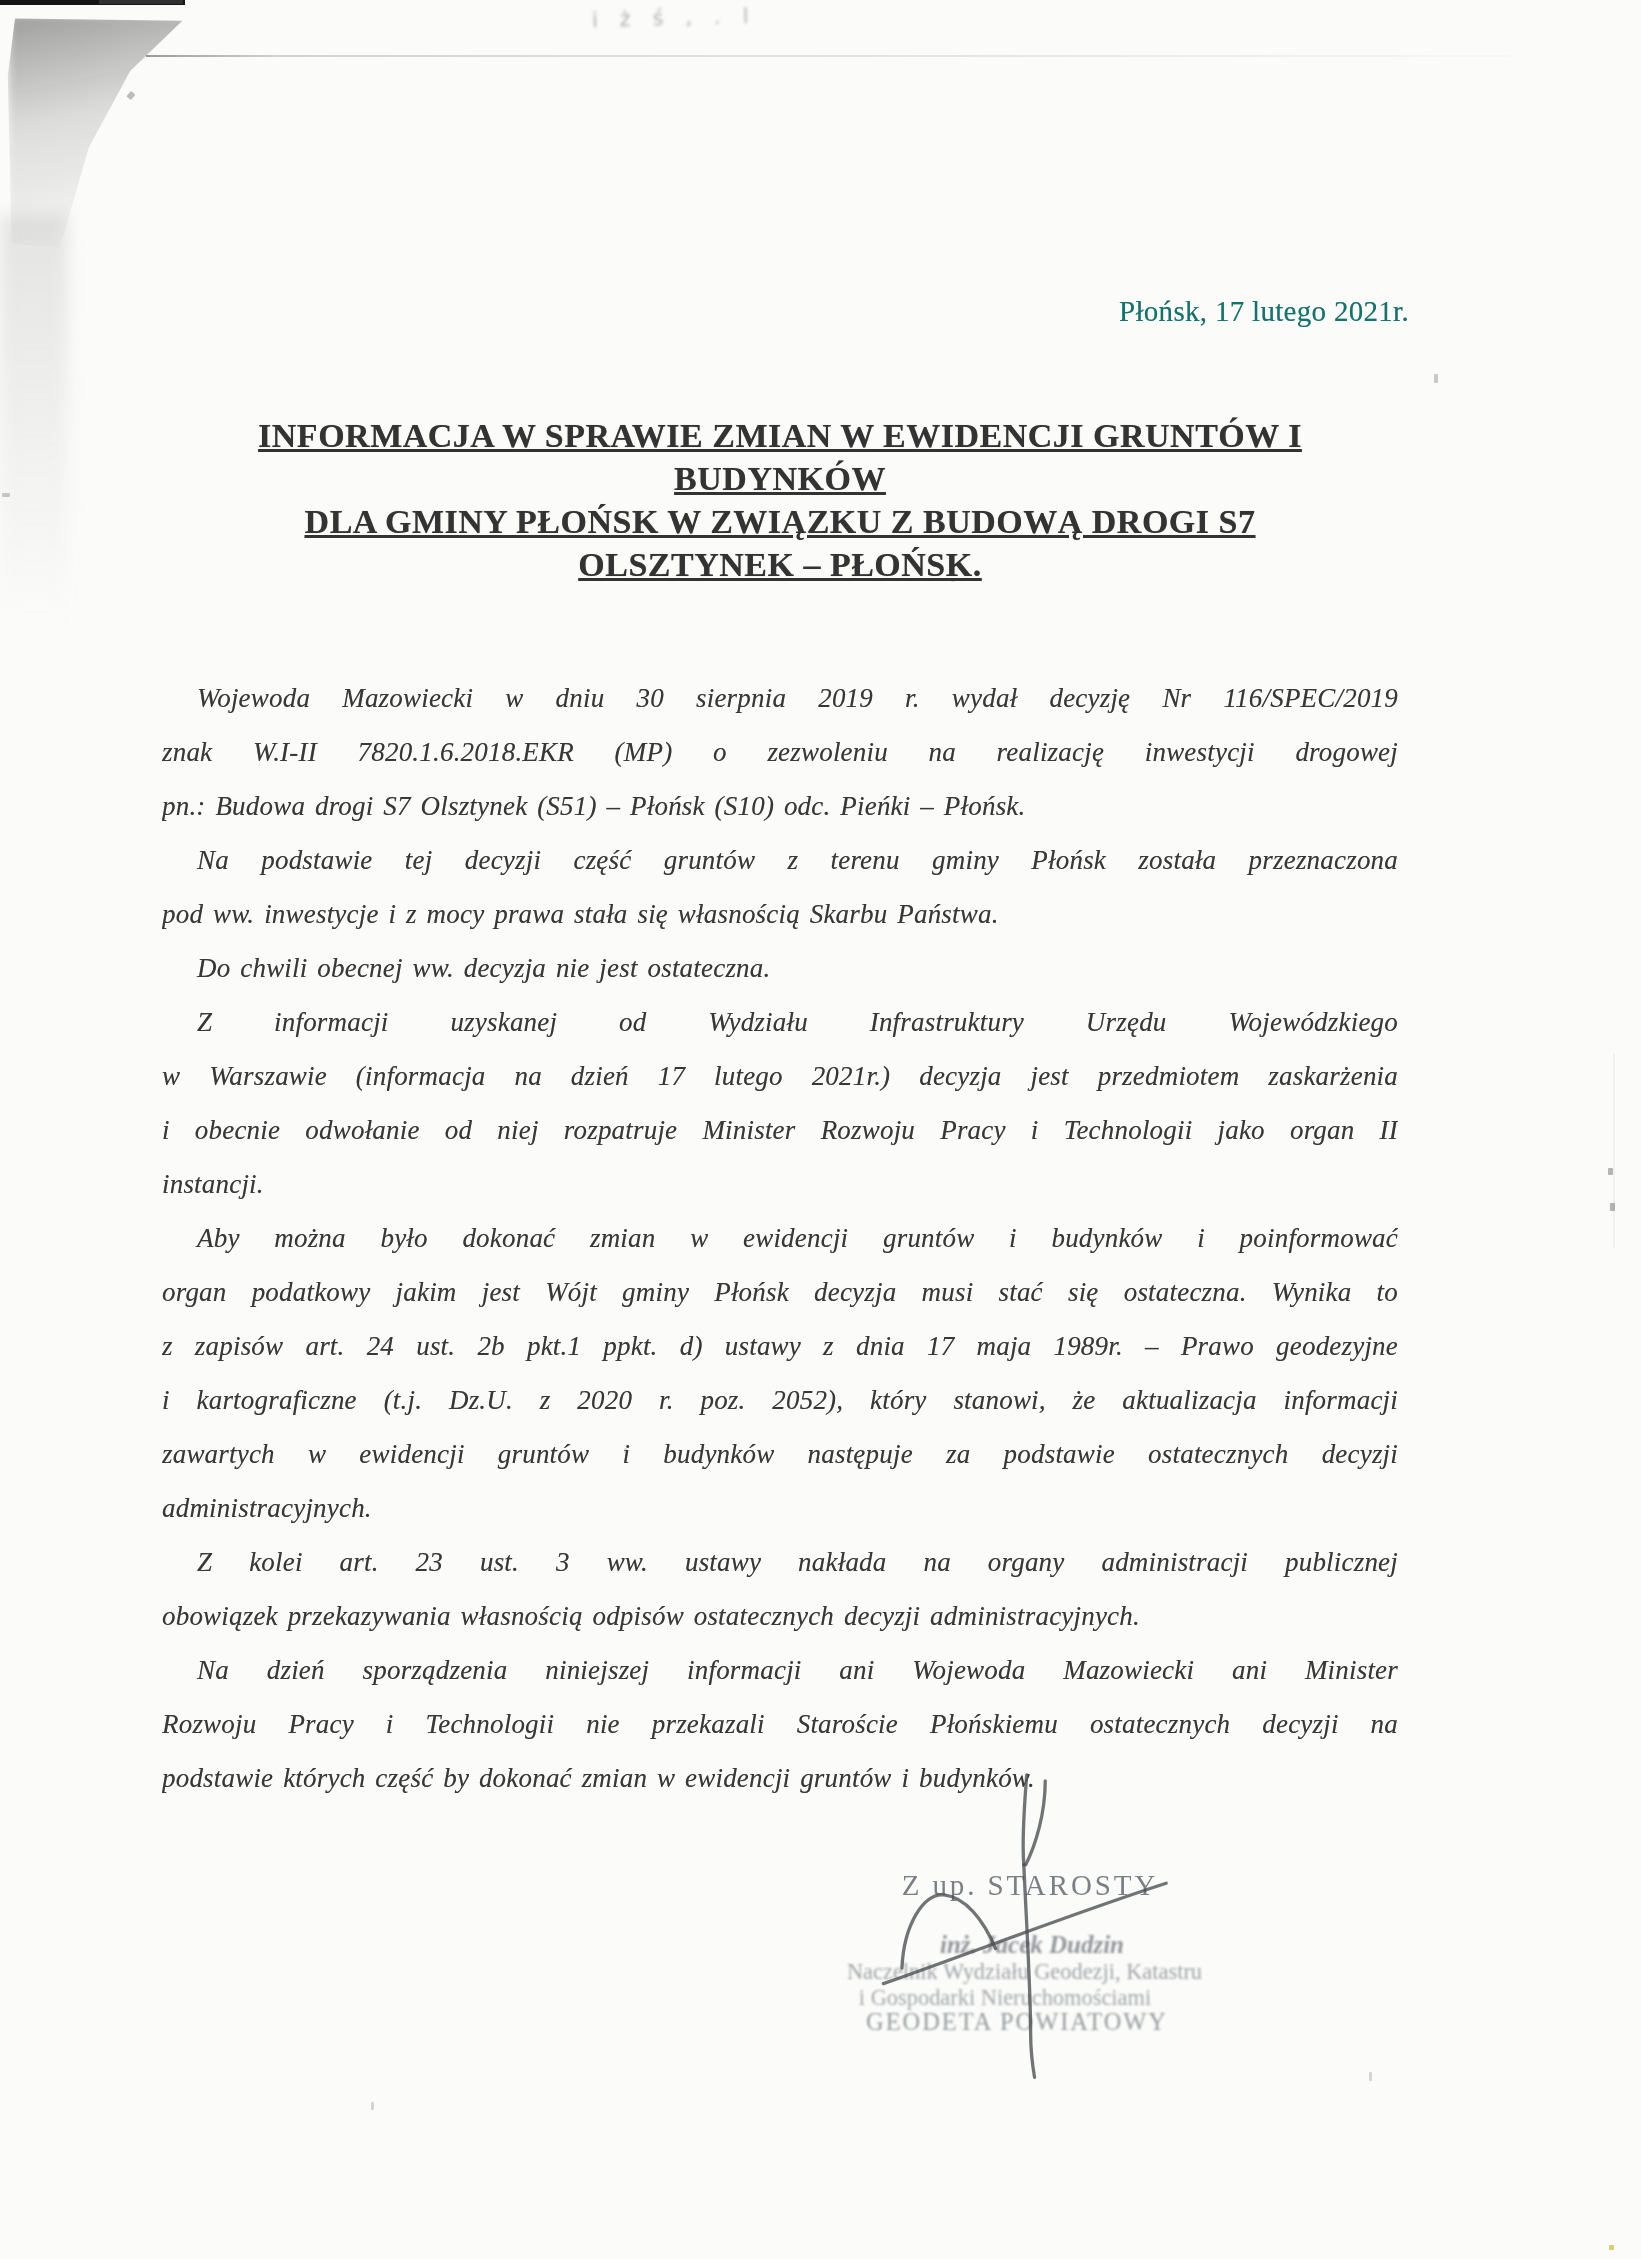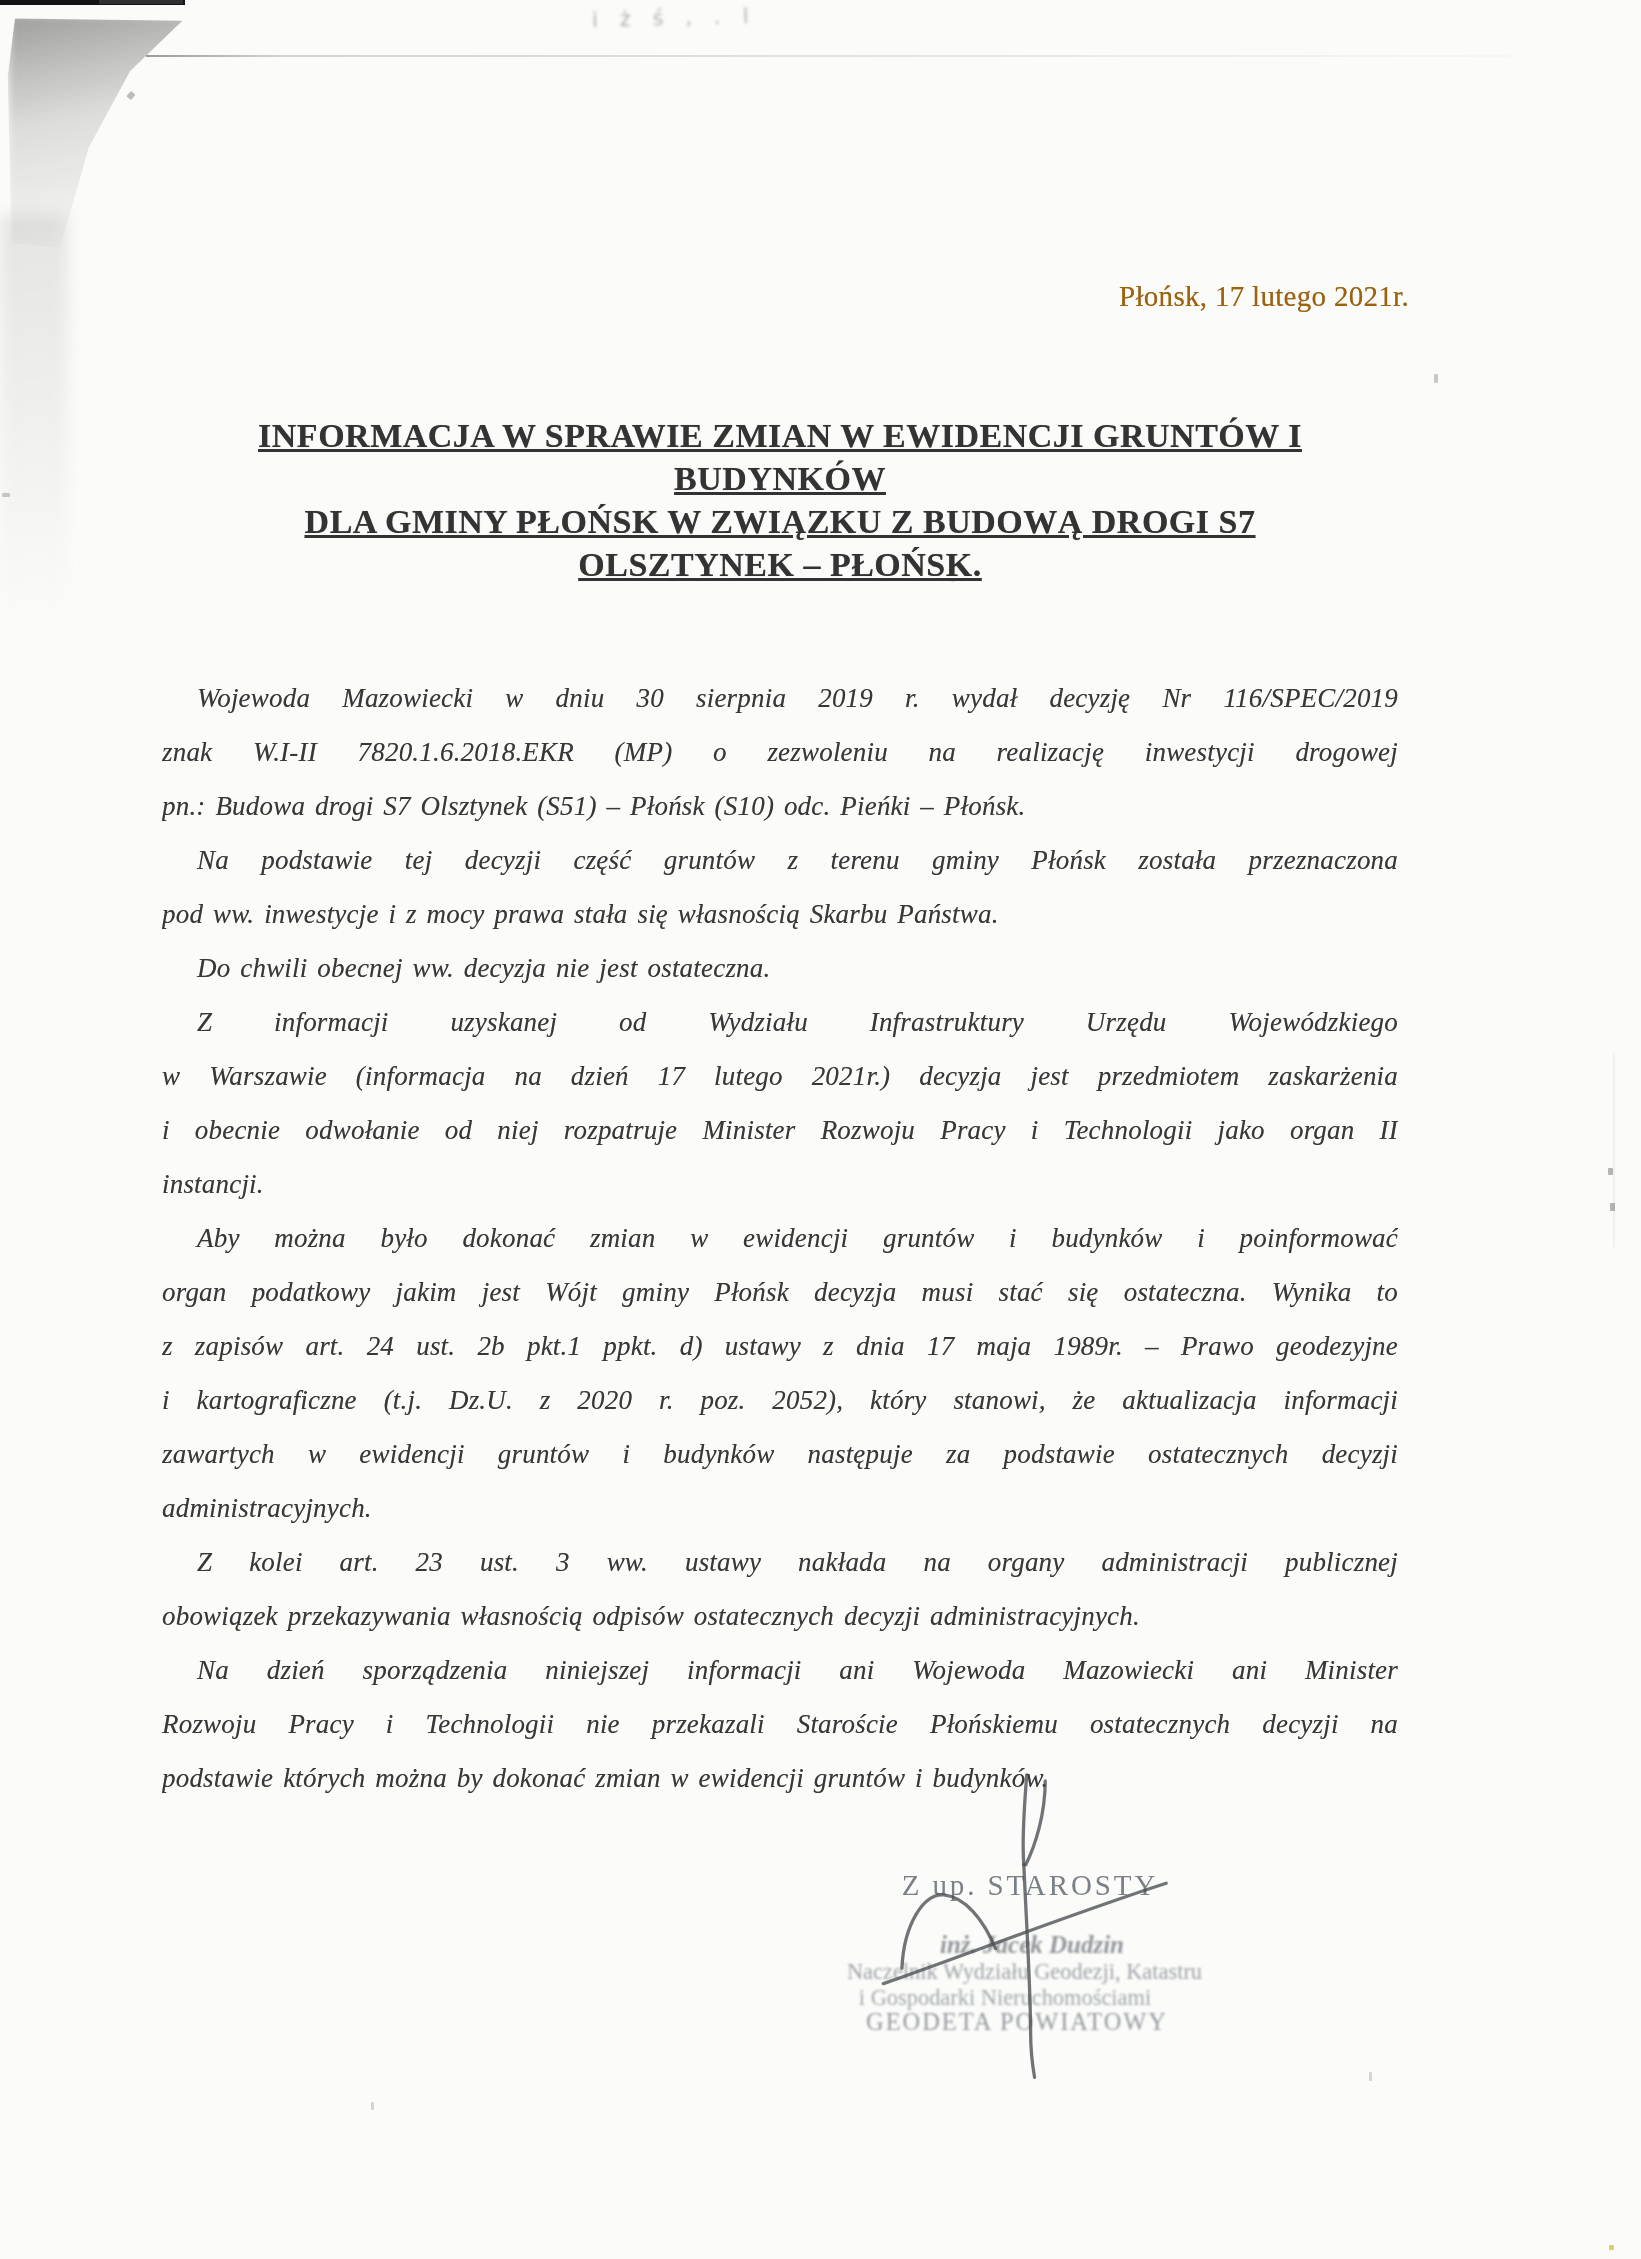--- a/index.html
+++ b/index.html
@@ -17,22 +17,22 @@
     background:linear-gradient(168deg,rgba(100,100,100,.62),rgba(150,150,150,.30) 42%,rgba(200,200,200,0) 95%);
     clip-path:polygon(4% 2%,97% 3%,68% 24%,45% 56%,29% 98%,2% 96%,0% 26%);
     filter:blur(4.9px);}
   .corner-tail{position:absolute;left:0;top:215px;width:68px;height:410px;
     background:linear-gradient(180deg,rgba(150,150,150,.22),rgba(190,190,190,0));filter:blur(7.8px);}
   .top-smudge{position:absolute;left:592px;top:5.9px;font-family:"DejaVu Sans",sans-serif;
     font-size:20.5px;color:rgba(115,115,115,.55);letter-spacing:7.8px;filter:blur(1.4px);
     transform:rotate(-1.5deg);}
   .speck{position:absolute;background:#6e6e6e;border-radius:1px;}
   
-  .date{position:absolute;top:280px;right:232px;font-size:29px;letter-spacing:0.3px;
-    color:#a16207;text-shadow:0 0 0.6px rgba(60,60,60,.5);}
+  .date{position:absolute;top:295px;right:232px;font-size:29px;letter-spacing:0.3px;
+    color:#0f766e;text-shadow:0 0 0.6px rgba(60,60,60,.5);}
   
   .title{position:absolute;left:162px;top:414px;width:1236px;text-align:center;
     font-weight:bold;font-size:34px;line-height:43px;letter-spacing:0.5px;color:#333;
     text-shadow:0 0 0.7px rgba(55,55,55,.55);text-decoration:underline;}
   
   .body-block{position:absolute;left:162px;top:671px;width:1236px;
     font-size:27px;color:#383838;word-spacing:2.9px;letter-spacing:0.2px;
     text-shadow:0 0 0.6px rgba(60,60,60,.45);font-style:italic;}
   .line{height:54px;line-height:54px;overflow:hidden;text-align:left;}
   .line.j{text-align:justify;text-align-last:justify;}
@@ -105,21 +105,21 @@
     <div class="line j">z zapisów art. 24 ust. 2b pkt.1 ppkt. d) ustawy z dnia 17 maja 1989r. – Prawo geodezyjne</div>
     <div class="line j">i kartograficzne (t.j. Dz.U. z 2020 r. poz. 2052), który stanowi, że aktualizacja informacji</div>
     <div class="line j">zawartych w ewidencji gruntów i budynków następuje za podstawie ostatecznych decyzji</div>
     <div class="line">administracyjnych.</div>
 
     <div class="line indent j">Z kolei art. 23 ust. 3 ww. ustawy nakłada na organy administracji publicznej</div>
     <div class="line">obowiązek przekazywania własnością odpisów ostatecznych decyzji administracyjnych.</div>
 
     <div class="line indent j">Na dzień sporządzenia niniejszej informacji ani Wojewoda Mazowiecki ani Minister</div>
     <div class="line j">Rozwoju Pracy i Technologii nie przekazali Staroście Płońskiemu ostatecznych decyzji na</div>
-    <div class="line">podstawie których można by dokonać zmian w ewidencji gruntów i budynków.</div>
+    <div class="line">podstawie których część by dokonać zmian w ewidencji gruntów i budynków.</div>
   </div>
 
   <div>
     <div class="stamp-line stamp-auth">Z up. STAROSTY</div>
     <div class="stamp-line stamp-name">inż. Jacek Dudzin</div>
     <div class="stamp-line stamp-role1">Naczelnik Wydziału Geodezji, Katastru</div>
     <div class="stamp-line stamp-role2">i Gospodarki Nieruchomościami</div>
     <div class="stamp-line stamp-role3">GEODETA POWIATOWY</div>
   </div>
 

